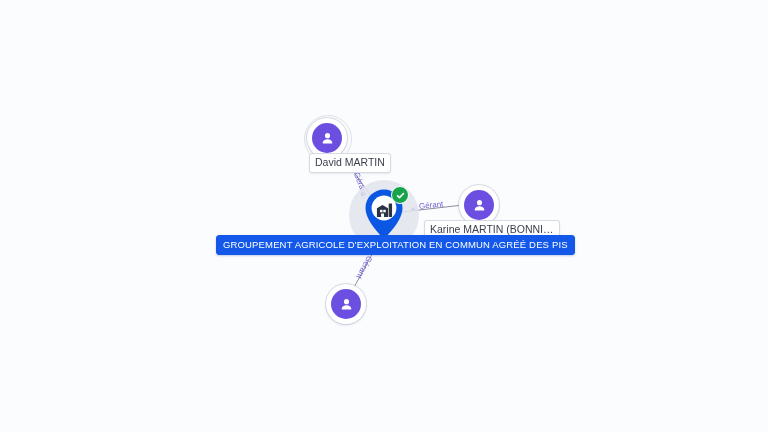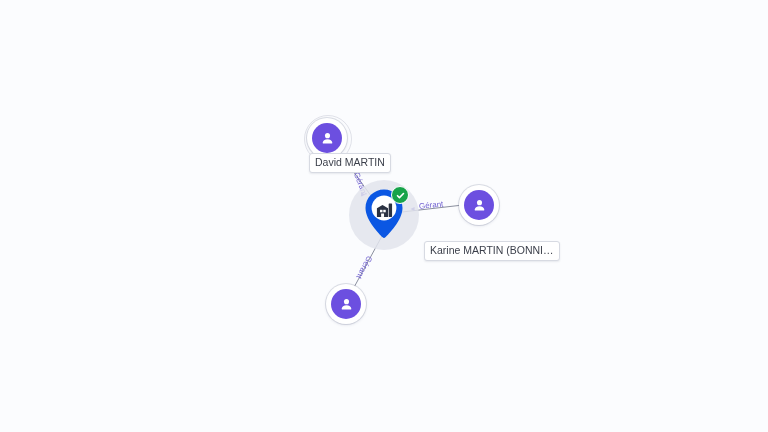--- a/index.html
+++ b/index.html
@@ -182,21 +182,21 @@
 
   <div class="person-node" style="left:462px; top:188px;">
     <div class="person-halo"></div>
     <div class="person-disc">
       <svg width="17" height="17" viewBox="0 0 24 24" fill="#ffffff">
         <circle cx="12" cy="8" r="3.6"></circle>
         <path d="M12 13c-3.9 0-6.6 2.1-6.6 4.4V19h13.2v-1.6C18.6 15.1 15.9 13 12 13z"></path>
       </svg>
     </div>
   </div>
-  <div class="node-label" style="left:424px; top:220px;margin-top:21px;">Karine MARTIN (BONNI…</div>
+  <div class="node-label" style="left:424px; top:220px;">Karine MARTIN (BONNI…</div>
 
   <div class="person-node" style="left:329px; top:287px;">
     <div class="person-halo"></div>
     <div class="person-disc">
       <svg width="17" height="17" viewBox="0 0 24 24" fill="#ffffff">
         <circle cx="12" cy="8" r="3.6"></circle>
         <path d="M12 13c-3.9 0-6.6 2.1-6.6 4.4V19h13.2v-1.6C18.6 15.1 15.9 13 12 13z"></path>
       </svg>
     </div>
   </div>
@@ -219,14 +219,15 @@
         <rect x="7.6" y="16.2" width="3.8" height="4.4" fill="#ffffff"></rect>
       </svg>
     </div>
     <div class="check-badge">
       <svg width="9" height="9" viewBox="0 0 24 24" fill="none" stroke="#ffffff" stroke-width="4.2" stroke-linecap="round" stroke-linejoin="round">
         <path d="M4 12.5l5.2 5.2L20 6.8"></path>
       </svg>
     </div>
   </div>
 
+  <div id="company-label" style="left:216px; top:235px;">GROUPEMENT AGRICOLE D'EXPLOITATION EN COMMUN AGRÉÉ DES PIS</div>
 
 </div>
 
 </body></html>

